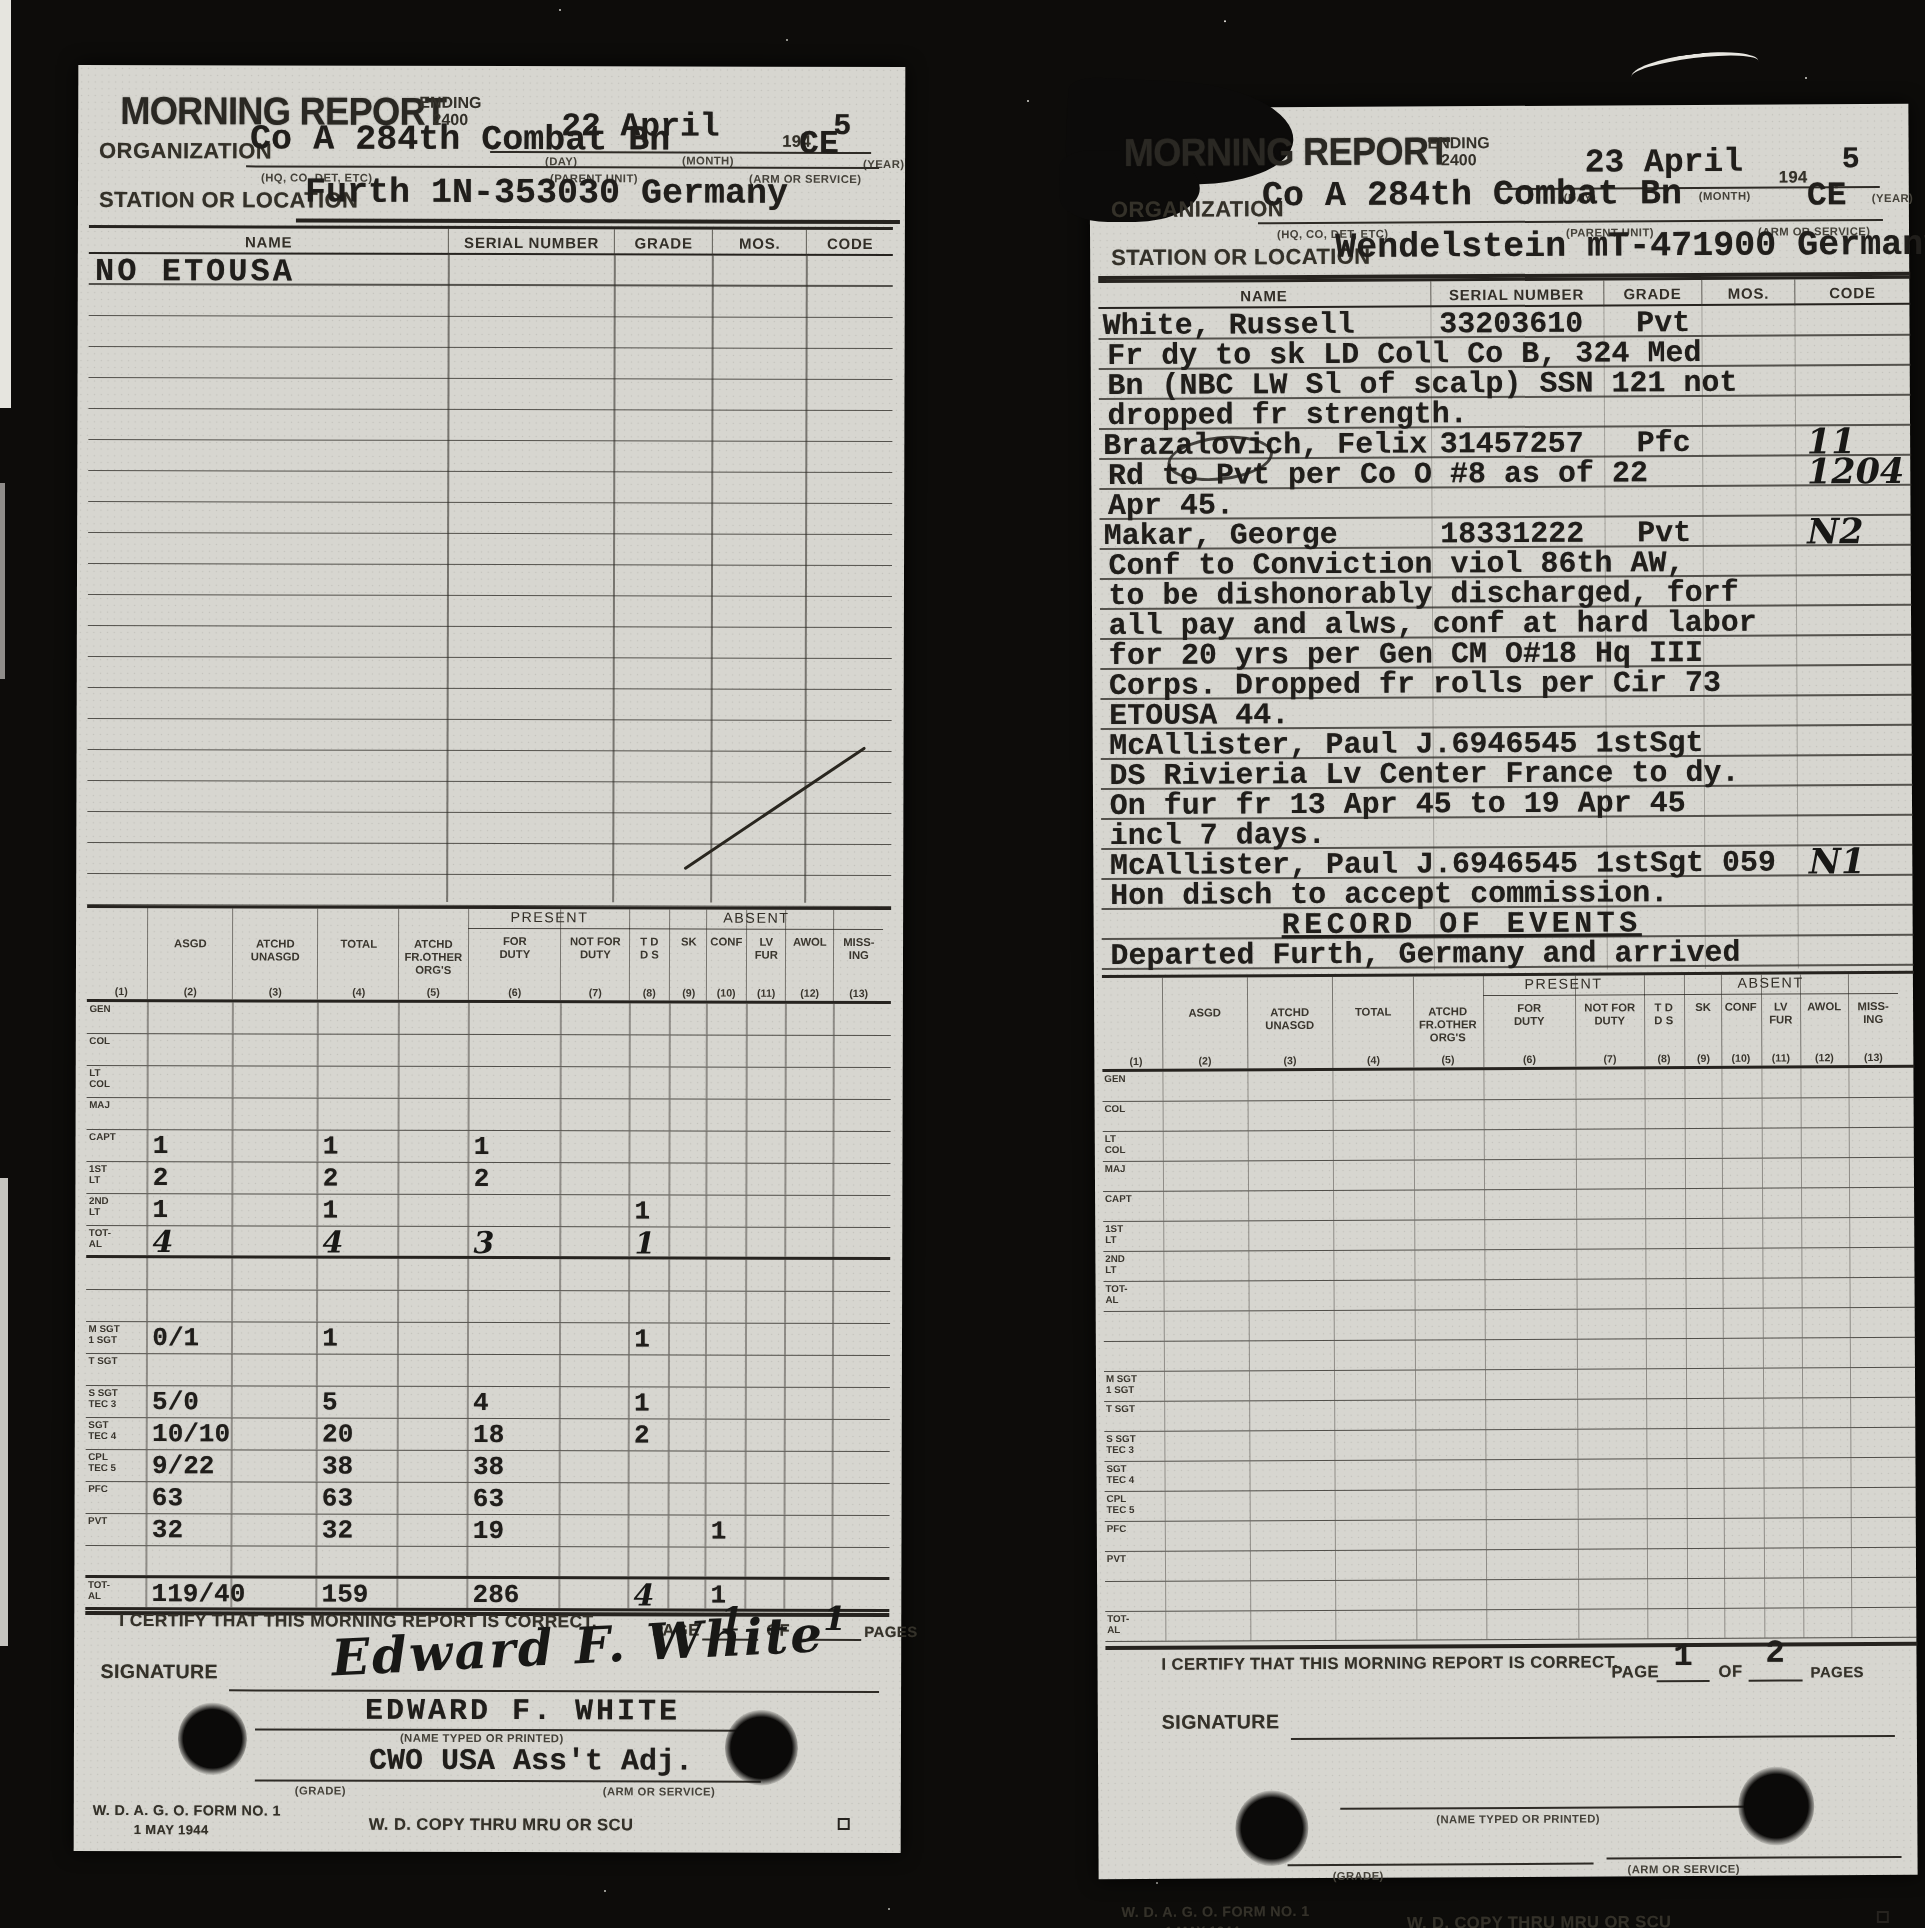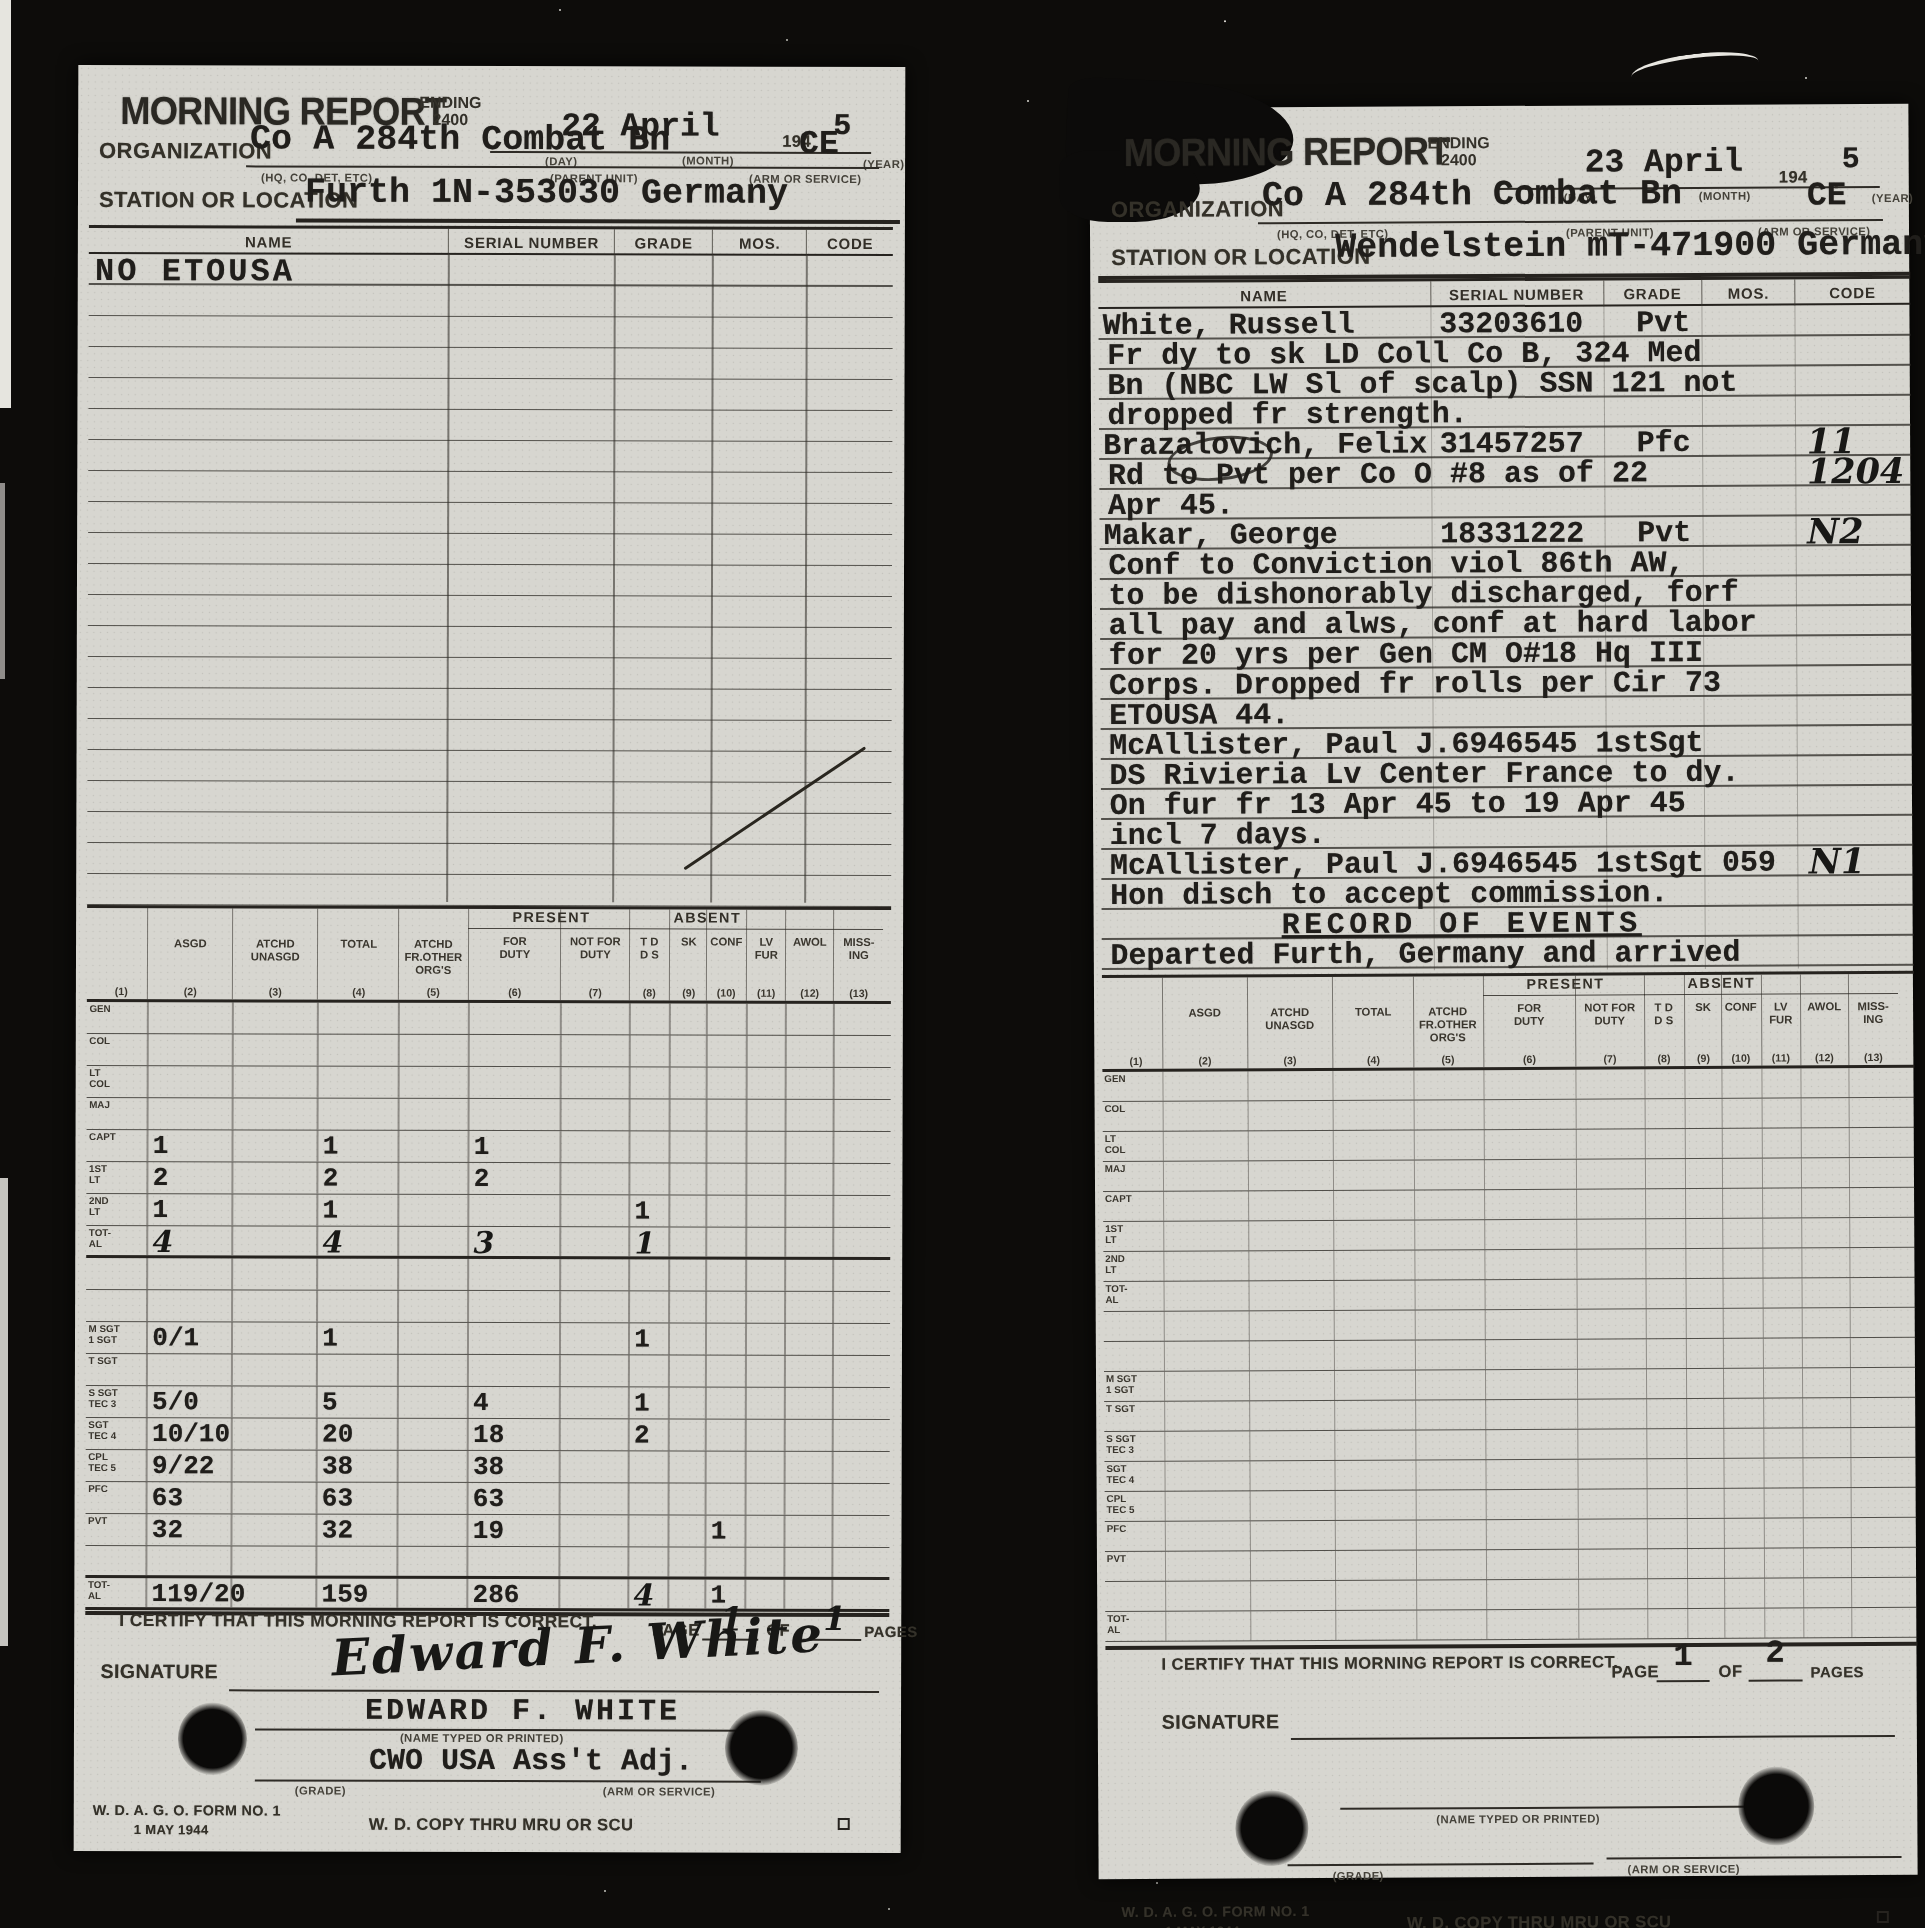--- a/index.html
+++ b/index.html
@@ -41,22 +41,22 @@
   .nrow{position:relative;display:block;border-bottom:1.5px solid rgba(48,45,40,0.78);}
   .vline{position:absolute;width:1.5px;background:rgba(55,52,47,0.6);}
   .vline.faint{background:rgba(55,52,47,0.32);}
   
   .stats{border-top:3px solid #26231f;}
   .st-head{position:absolute;left:0;top:0;right:0;border-bottom:3px solid #26231f;}
   .st-cell{position:absolute;display:block;border-left:1.5px solid rgba(55,52,46,0.6);height:100%;}
   .st-lab{position:absolute;left:0;right:0;text-align:center;font-size:11.3px;font-weight:bold;
     color:#3a362e;line-height:1.15;white-space:pre-line;}
   .st-num{position:absolute;left:0;right:0;bottom:2.3px;text-align:center;font-size:10.6px;font-weight:bold;color:#3a362e;}
-  .st-group{position:absolute;top:0;text-align:left;font-size:14.3px;font-weight:bold;color:#332f28;
-    letter-spacing:1.5px;border-bottom:1.5px solid rgba(48,45,40,0.85);padding-left:44px;}
+  .st-group{position:absolute;top:0;text-align:center;font-size:14.3px;font-weight:normal;color:#332f28;
+    letter-spacing:1.5px;border-bottom:1.5px solid rgba(48,45,40,0.85);}
   .st-row{position:relative;display:block;border-bottom:1.5px solid rgba(48,45,40,0.8);}
   .st-row.thick{border-bottom:3.8px solid #26231f;}
   .st-row .rl{position:absolute;left:2.3px;top:2.3px;font-size:9.8px;font-weight:bold;color:#3a362e;
     line-height:1.1;white-space:pre-line;}
   .st-row .val{position:absolute;top:0.8px;font-size:26px;}
   .st-row .val.hand{font-size:30px;top:-2.3px;}
   
   .punch{border-radius:50%;background:radial-gradient(circle,#0b0a09 58%,rgba(11,10,9,0) 73%);}
   .slash{height:3px;background:#29261f;transform-origin:left center;border-radius:1.5px;}
   .tear{background:#0c0b0a;}
@@ -524,21 +524,21 @@
             <div class="vline" style="left: 230px; top: 0px; bottom: 0px; background: rgba(55, 52, 47, 0.45);"></div>
             <div class="vline" style="left: 311px; top: 0px; bottom: 0px; background: rgba(55, 52, 47, 0.45);"></div>
             <div class="vline" style="left: 381px; top: 0px; bottom: 0px; background: rgba(55, 52, 47, 0.45);"></div>
             <div class="vline" style="left: 473px; top: 0px; bottom: 0px; background: rgba(55, 52, 47, 0.45);"></div>
             <div class="vline" style="left: 542px; top: 0px; bottom: 0px; background: rgba(55, 52, 47, 0.45);"></div>
             <div class="vline" style="left: 582px; top: 0px; bottom: 0px; background: rgba(55, 52, 47, 0.45);"></div>
             <div class="vline" style="left: 619px; top: 0px; bottom: 0px; background: rgba(55, 52, 47, 0.45);"></div>
             <div class="vline" style="left: 659px; top: 0px; bottom: 0px; background: rgba(55, 52, 47, 0.45);"></div>
             <div class="vline" style="left: 698px; top: 0px; bottom: 0px; background: rgba(55, 52, 47, 0.45);"></div>
             <div class="vline" style="left: 746px; top: 0px; bottom: 0px; background: rgba(55, 52, 47, 0.45);"></div>
-            <span class="val mono" style="left: 66px; font-family: &quot;Liberation Mono&quot;, &quot;DejaVu Sans Mono&quot;, monospace; font-weight: bold;">119/20</span>
+            <span class="val mono" style="left: 66px; font-family: &quot;Liberation Mono&quot;, &quot;DejaVu Sans Mono&quot;, monospace; font-weight: bold;">119/40</span>
             <span class="val mono" style="left: 236px; font-family: &quot;Liberation Mono&quot;, &quot;DejaVu Sans Mono&quot;, monospace; font-weight: bold;">159</span>
             <span class="val mono" style="left: 387px; font-family: &quot;Liberation Mono&quot;, &quot;DejaVu Sans Mono&quot;, monospace; font-weight: bold;">286</span>
             <span class="val hand" style="left: 548px;">4</span>
             <span class="val mono" style="left: 625px; font-family: &quot;Liberation Mono&quot;, &quot;DejaVu Sans Mono&quot;, monospace; font-weight: bold;">1</span>
           </div>
         </div>
         <div class="uheavy" style="left: 0px; right: 0px; top: 703px;"></div>
       </div>
 
     <span class="flabel" style="left:45px;top:1545px;font-size:17.4px;">I CERTIFY THAT THIS MORNING REPORT IS CORRECT.</span>

